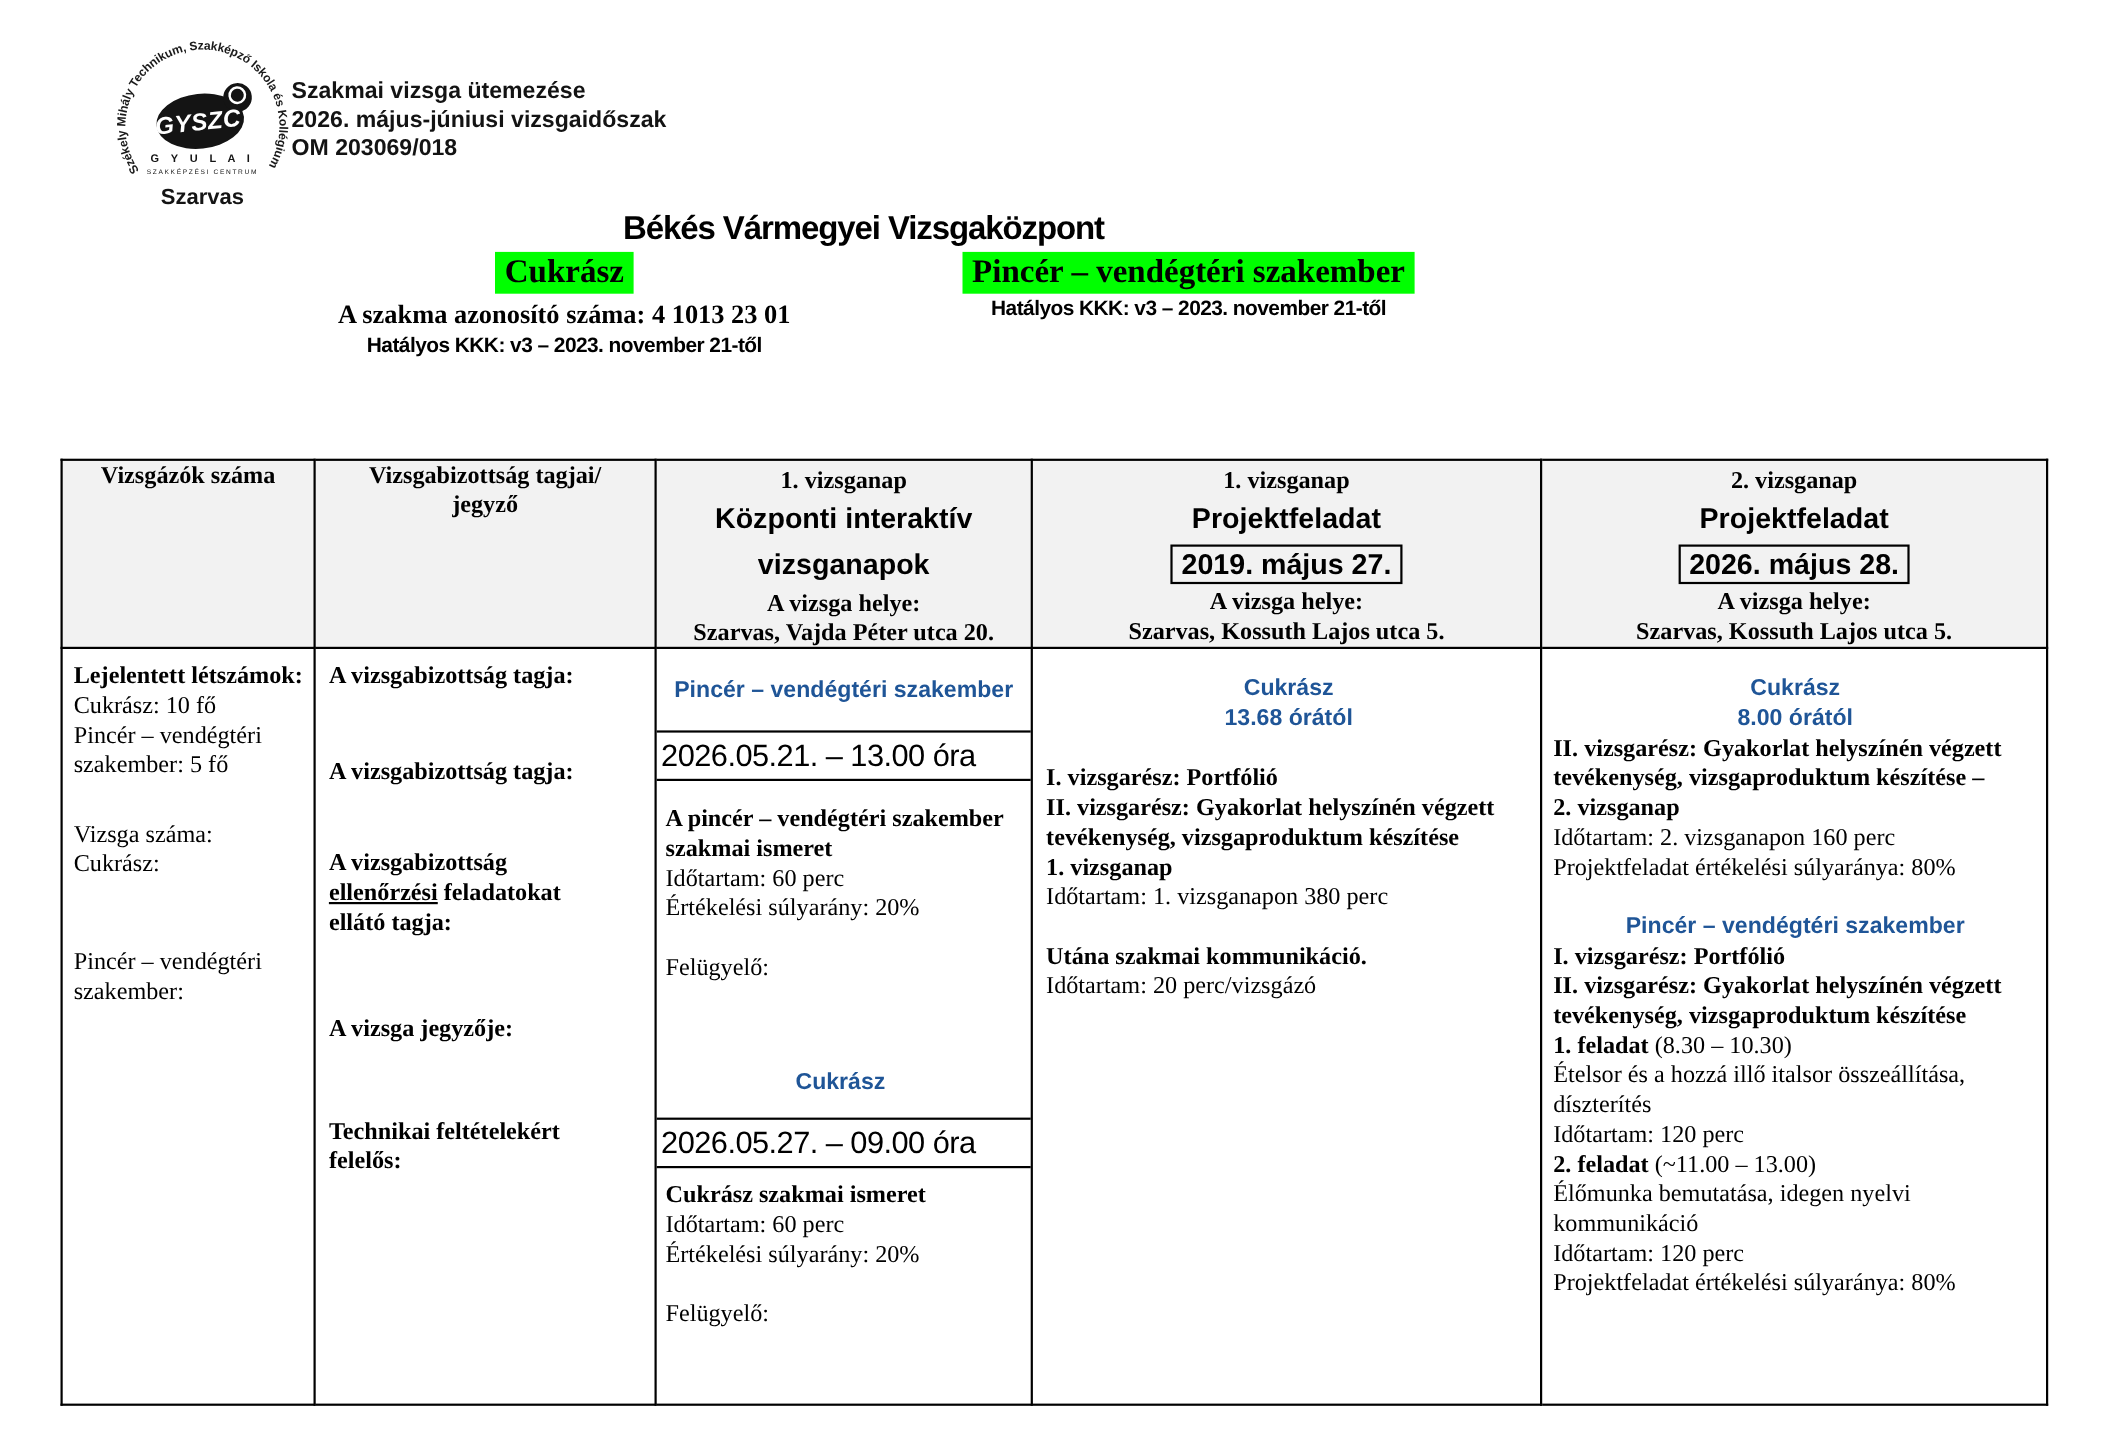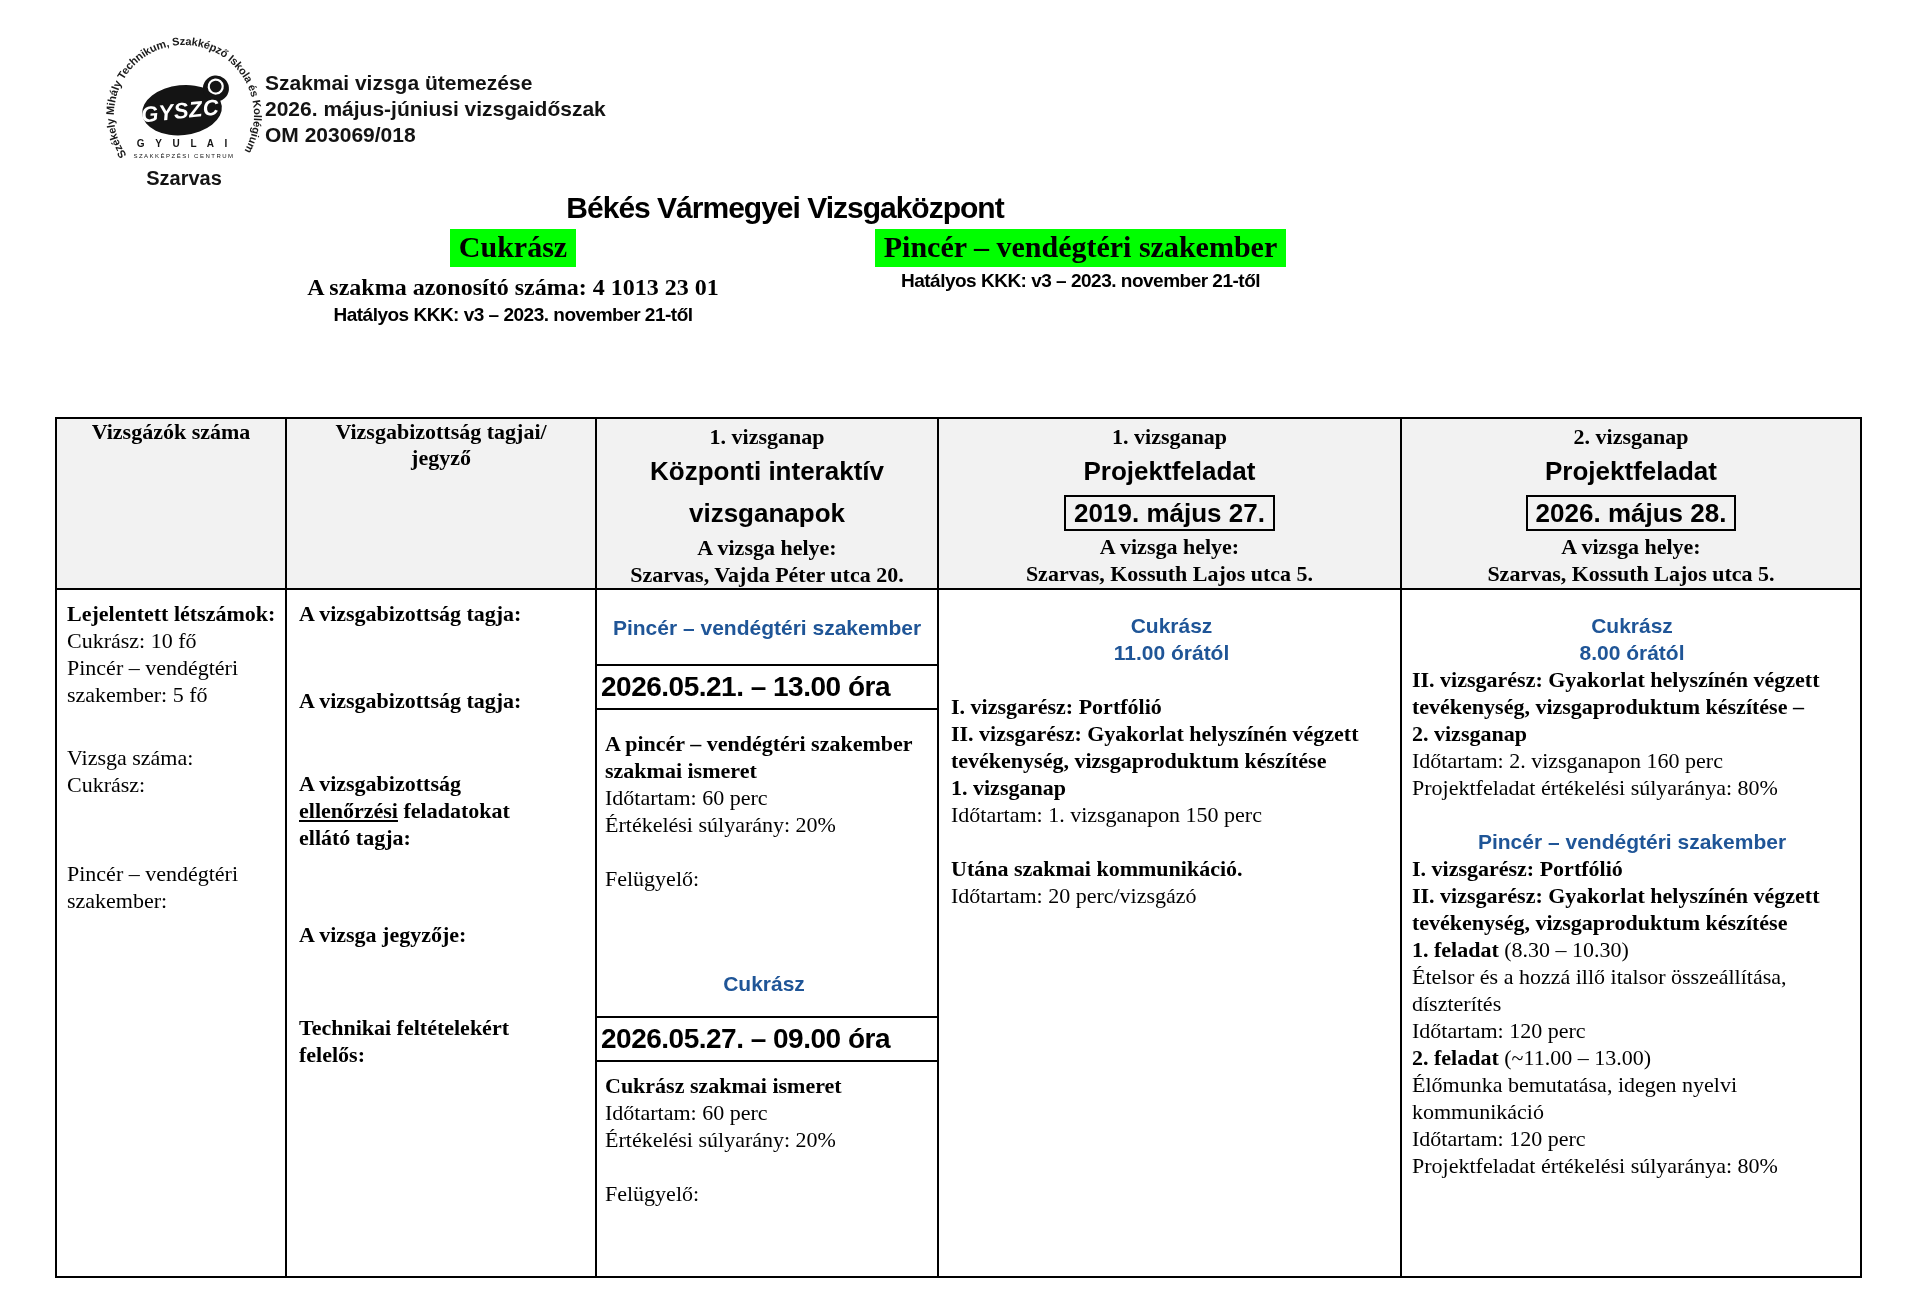--- a/index.html
+++ b/index.html
@@ -55,21 +55,21 @@
   .mt60 { margin-top:60px; }
   .mt62 { margin-top:62px; }
   .mt66 { margin-top:66px; }
   .mt70 { margin-top:70px; }
   .mt78 { margin-top:78px; }
 
   
   td.c3 { padding:0; }
   .c3s1 { height:76px; border-bottom:2px solid #000; padding-top:24px; }
   .c3date { height:44px; border-bottom:2px solid #000;
-            font-family:"Liberation Sans","DejaVu Sans",sans-serif; font-weight:bold;
+            font-family:"Liberation Sans","DejaVu Sans",sans-serif; font-weight:normal;
             font-size:28px; letter-spacing:-0.5px; padding:5px 2px 0 4px; }
   .c3s3 { height:296px; border-bottom:2px solid #000; padding:8px 14px 0 8px;
           font-size:22px; line-height:27px;margin-top:12px; }
   .c3s5 { padding:10px 14px 0 8px; font-size:22px; line-height:27px; }
 </style>
 </head>
 <body>
 
 <div class="abs stamp">
   <svg width="176" height="170" viewBox="0 0 176 170">
@@ -181,25 +181,25 @@
       <div class="c3s5">
         <div class="b">Cukrász szakmai ismeret</div>
         <div>Időtartam: 60 perc</div>
         <div>Értékelési súlyarány: 20%</div>
         <div class="mt27">Felügyelő:</div>
       </div>
     </td>
 
     <td class="bcell b4">
       <div class="blue bc">Cukrász</div>
-      <div class="blue bc">11.00 órától</div>
+      <div class="blue bc">13.68 órától</div>
       <div class="b mt27">I. vizsgarész: Portfólió</div>
       <div class="b">II. vizsgarész: Gyakorlat helyszínén végzett tevékenység, vizsgaproduktum készítése</div>
       <div class="b">1. vizsganap</div>
-      <div>Időtartam: 1. vizsganapon 150 perc</div>
+      <div>Időtartam: 1. vizsganapon 380 perc</div>
       <div class="b mt27">Utána szakmai kommunikáció.</div>
       <div>Időtartam: 20 perc/vizsgázó</div>
     </td>
 
     <td class="bcell b5">
       <div class="blue bc">Cukrász</div>
       <div class="blue bc">8.00 órától</div>
       <div class="b">II. vizsgarész: Gyakorlat helyszínén végzett tevékenység, vizsgaproduktum készítése –</div>
       <div class="b">2. vizsganap</div>
       <div>Időtartam: 2. vizsganapon 160 perc</div>

